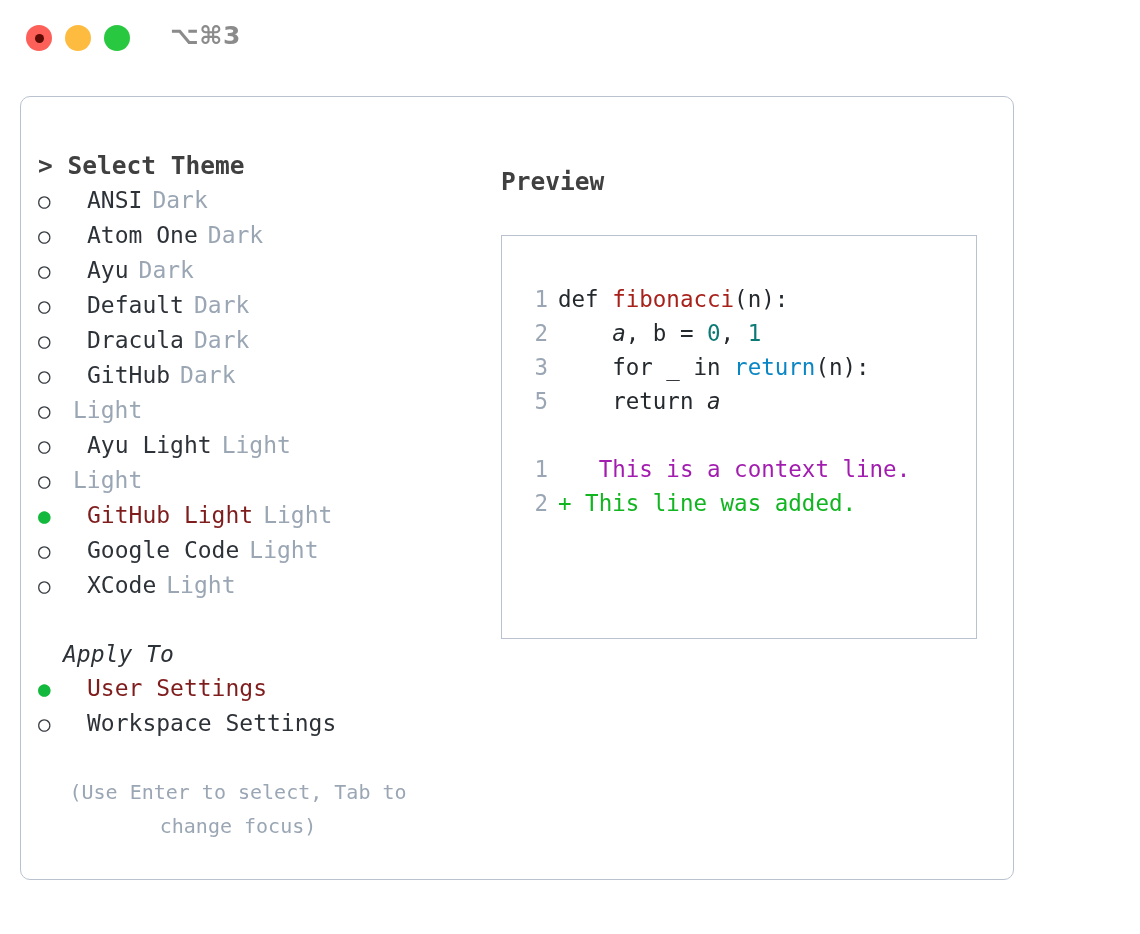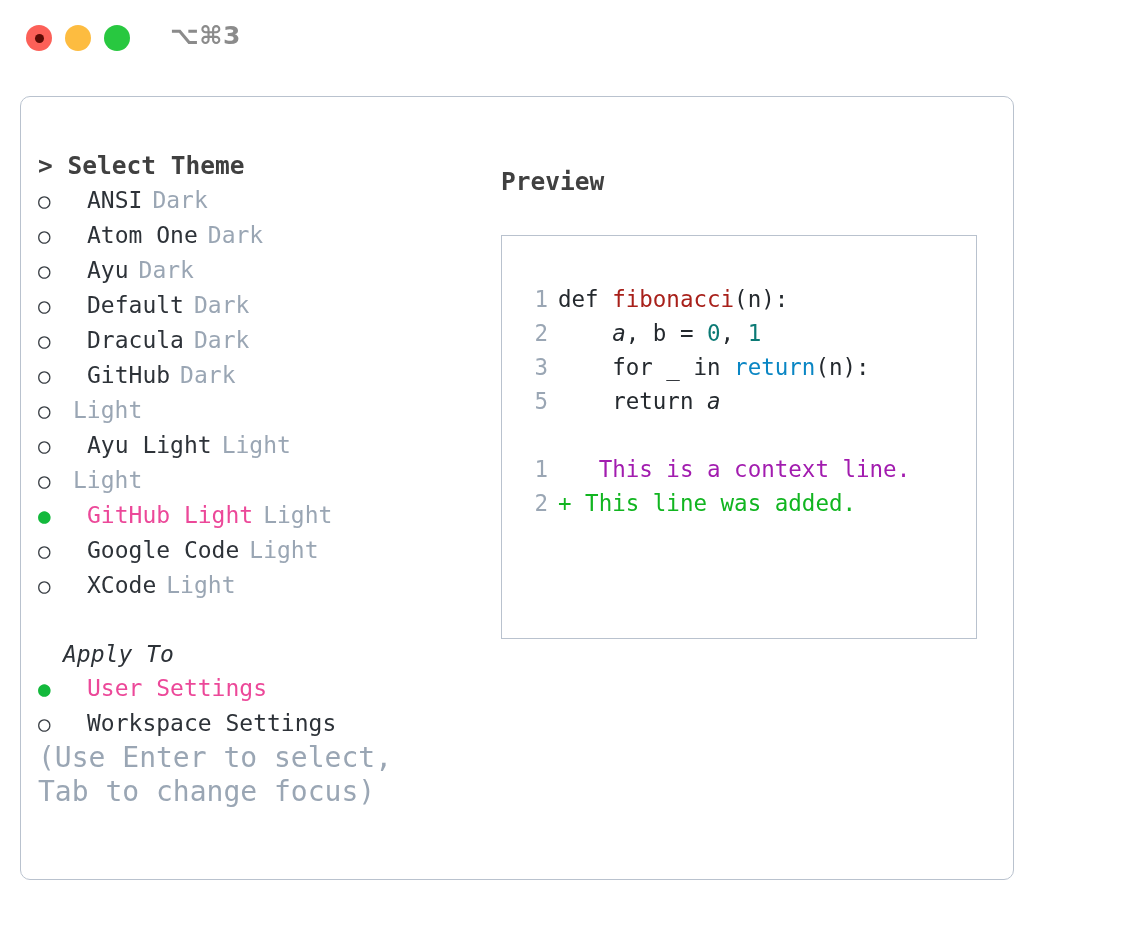--- a/index.html
+++ b/index.html
@@ -109,41 +109,43 @@
   }
   .bullet {
     display: inline-block;
     width: 25px;
     flex: none;
     color: #3a3f45;
     font-size: 21px;
   }
   .opt.selected .bullet { color: #13b93c; }
   .opt-label { color: #2d3238; margin-left: 24px; }
-  .opt.selected .opt-label { color: #ec4899; }
+  .opt.selected .opt-label { color: #7f1d1d; }
   .opt-tag {
     color: #9aa6b4;
     margin-left: 10px;
   }
 
   .section-gap { height: 34px; }
   .subhead {
     font-size: 23px;
     line-height: 34px;
     color: #2d3238;
     padding-left: 25px;
     white-space: pre;
     font-style: italic;
   }
 
   .hint {
-    font-size: 28px;
+    margin-top: 34px;
+    font-size: 20px;
     line-height: 34px;
     color: #9aa6b4;
     width: 400px;
+    text-align: center;
   }
 
   
   .right-col {
     position: absolute;
     left: 480px;
     top: 68px;
     width: 500px;
   }
   .preview-panel {

